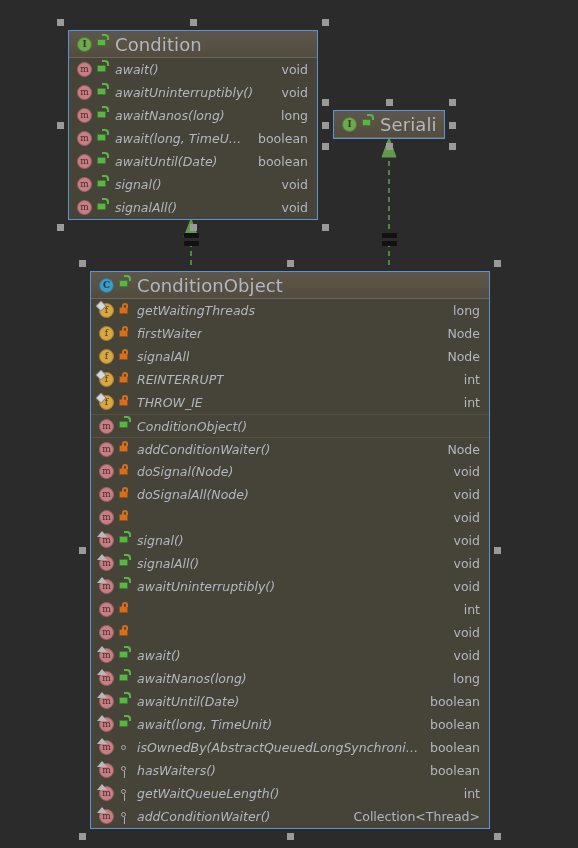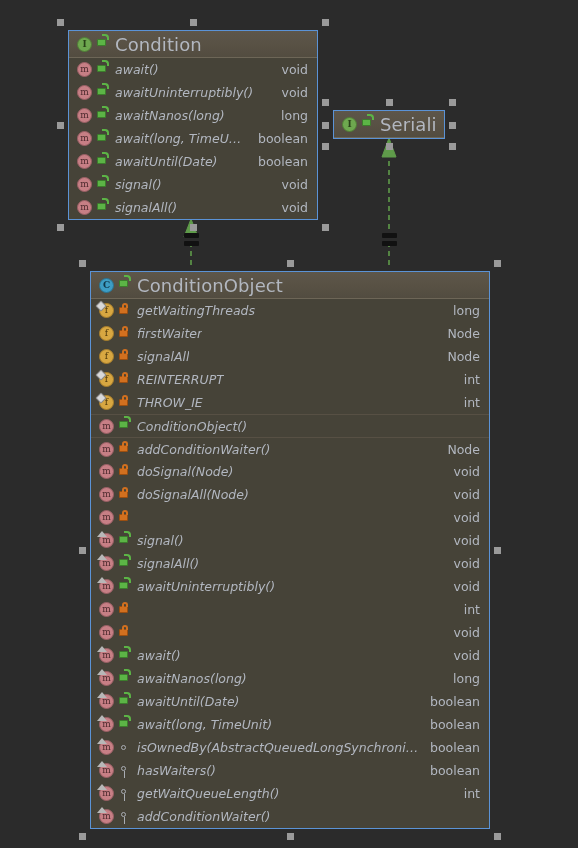--- a/index.html
+++ b/index.html
@@ -623,20 +623,21 @@
         </div>
         <div class="uml-row">
           <span class="kindicon">
             <span class="ic-method">m</span>
             <span class="deco-override"></span>
           </span>
           <span class="vizicon">
             <span class="viz-protected"></span>
           </span>
           <span class="member">addConditionWaiter()</span>
+          <span class="rtype">Collection&lt;Thread&gt;</span>
         </div>
       </div>
     </div>
 
   <div id="handles">
       <div class="handle" style="left: 57px; top: 19px;"></div>
       <div class="handle" style="left: 190px; top: 19px;"></div>
       <div class="handle" style="left: 322px; top: 19px;"></div>
       <div class="handle" style="left: 57px; top: 122px;"></div>
       <div class="handle" style="left: 322px; top: 122px;"></div>

